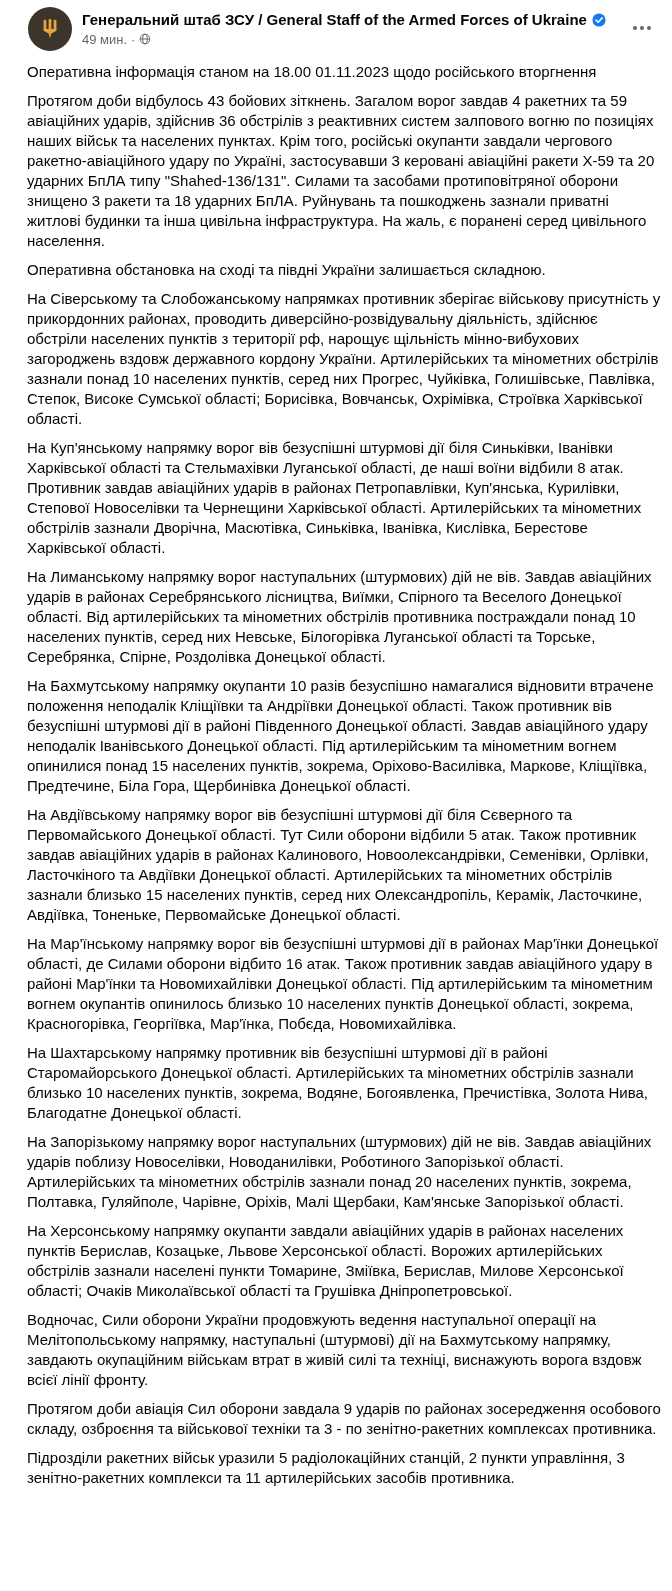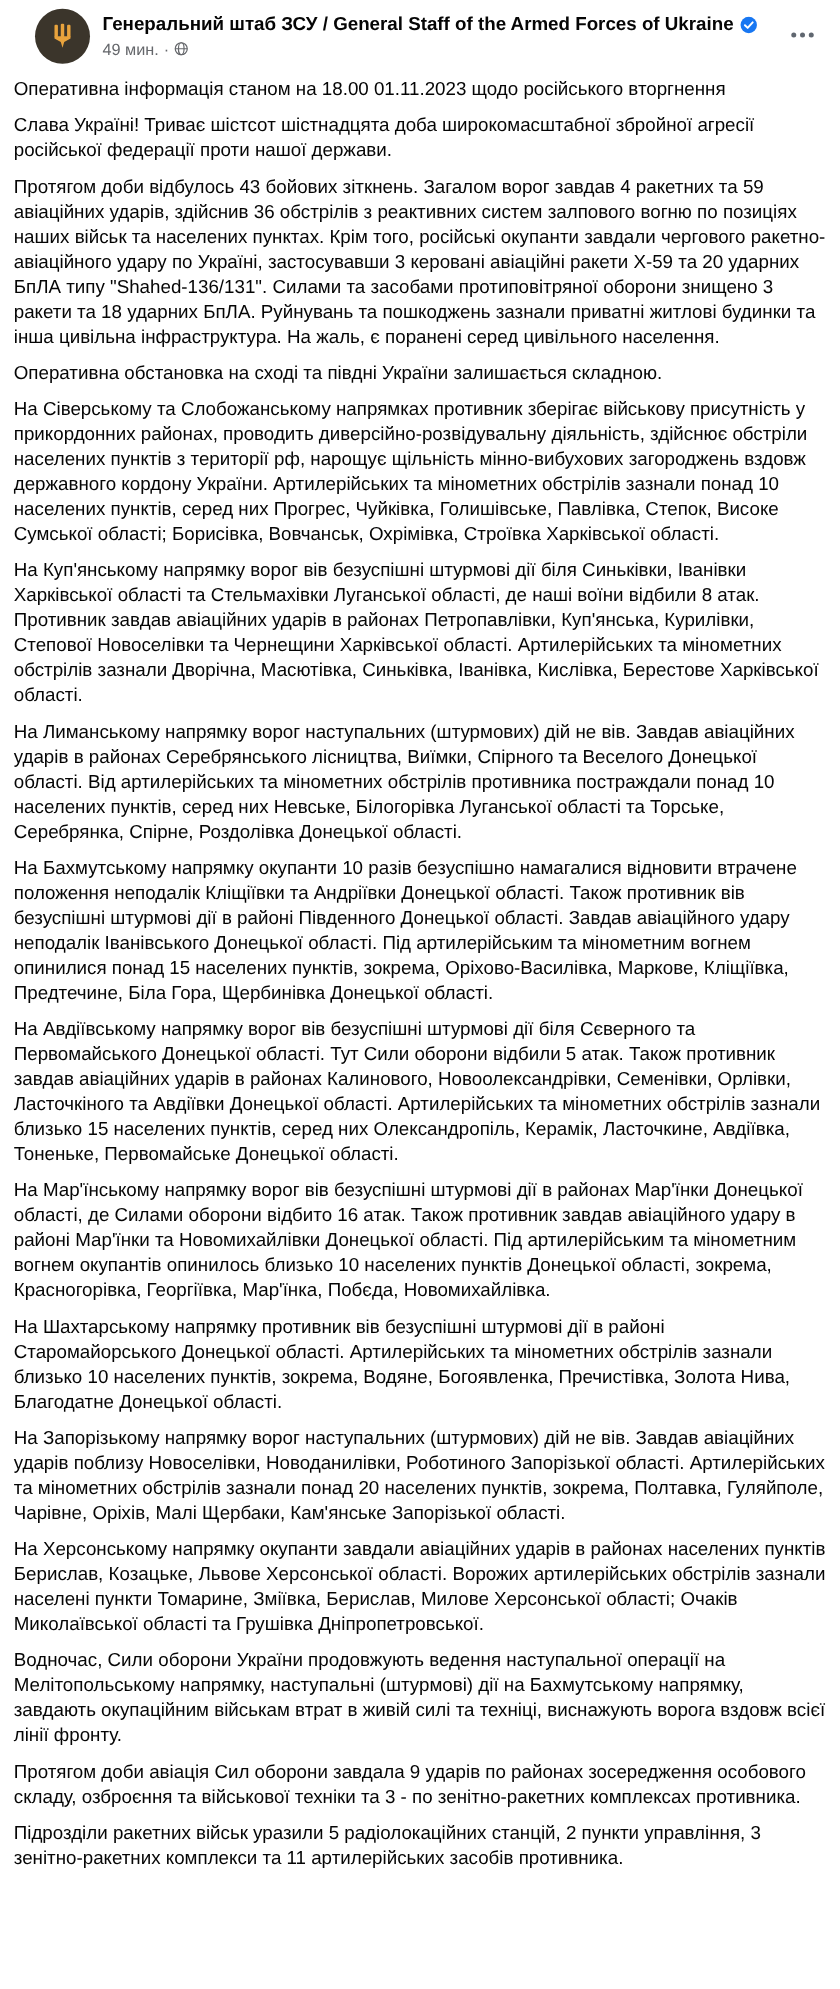--- a/index.html
+++ b/index.html
@@ -54,20 +54,21 @@
   }
 
   
   .post-body { padding: 11px 11px 0 11px; }
   .post-paragraph {
     font-size: 15px;
     line-height: 20px;
     color: #050505;
     margin-bottom: 9px;
     word-wrap: break-word;
+    margin-left: 16px;
   }
 </style>
 </head>
 <body>
 
 <div class="post">
 
   <div class="post-header">
 
     <div class="avatar">
@@ -111,21 +112,20 @@
         <span class="dot"></span>
           <span class="dot"></span>
           <span class="dot"></span>
       </span>
     </div>
 
   </div>
 
   <div class="post-body">
       <div class="post-paragraph">Оперативна інформація станом на 18.00 01.11.2023 щодо російського вторгнення</div>
-      <div class="post-paragraph">Слава Україні! Триває шістсот шістнадцята доба широкомасштабної збройної агресії російської федерації проти нашої держави.</div>
       <div class="post-paragraph">Протягом доби відбулось 43 бойових зіткнень. Загалом ворог завдав 4 ракетних та 59 авіаційних ударів, здійснив 36 обстрілів з реактивних систем залпового вогню по позиціях наших військ та населених пунктах. Крім того, російські окупанти завдали чергового ракетно-авіаційного удару по Україні, застосувавши 3 керовані авіаційні ракети Х-59 та 20 ударних БпЛА типу "Shahed-136/131". Силами та засобами протиповітряної оборони знищено 3 ракети та 18 ударних БпЛА. Руйнувань та пошкоджень зазнали приватні житлові будинки та інша цивільна інфраструктура. На жаль, є поранені серед цивільного населення.</div>
       <div class="post-paragraph">Оперативна обстановка на сході та півдні України залишається складною.</div>
       <div class="post-paragraph">На Сіверському та Слобожанському напрямках противник зберігає військову присутність у прикордонних районах, проводить диверсійно-розвідувальну діяльність, здійснює обстріли населених пунктів з території рф, нарощує щільність мінно-вибухових загороджень вздовж державного кордону України. Артилерійських та мінометних обстрілів зазнали понад 10 населених пунктів, серед них Прогрес, Чуйківка, Голишівське, Павлівка, Степок, Високе Сумської області; Борисівка, Вовчанськ, Охрімівка, Строївка Харківської області.</div>
       <div class="post-paragraph">На Куп'янському напрямку ворог вів безуспішні штурмові дії біля Синьківки, Іванівки Харківської області та Стельмахівки Луганської області, де наші воїни відбили 8 атак. Противник завдав авіаційних ударів в районах Петропавлівки, Куп'янська, Курилівки, Степової Новоселівки та Чернещини Харківської області. Артилерійських та мінометних обстрілів зазнали Дворічна, Масютівка, Синьківка, Іванівка, Кислівка, Берестове Харківської області.</div>
       <div class="post-paragraph">На Лиманському напрямку ворог наступальних (штурмових) дій не вів. Завдав авіаційних ударів в районах Серебрянського лісництва, Виїмки, Спірного та Веселого Донецької області. Від артилерійських та мінометних обстрілів противника постраждали понад 10 населених пунктів, серед них Невське, Білогорівка Луганської області та Торське, Серебрянка, Спірне, Роздолівка Донецької області.</div>
       <div class="post-paragraph">На Бахмутському напрямку окупанти 10 разів безуспішно намагалися відновити втрачене положення неподалік Кліщіївки та Андріївки Донецької області. Також противник вів безуспішні штурмові дії в районі Південного Донецької області. Завдав авіаційного удару неподалік Іванівського Донецької області. Під артилерійським та мінометним вогнем опинилися понад 15 населених пунктів, зокрема, Оріхово-Василівка, Маркове, Кліщіївка, Предтечине, Біла Гора, Щербинівка Донецької області.</div>
       <div class="post-paragraph">На Авдіївському напрямку ворог вів безуспішні штурмові дії біля Сєверного та Первомайського Донецької області. Тут Сили оборони відбили 5 атак. Також противник завдав авіаційних ударів в районах Калинового, Новоолександрівки, Семенівки, Орлівки, Ласточкіного та Авдіївки Донецької області. Артилерійських та мінометних обстрілів зазнали близько 15 населених пунктів, серед них Олександропіль, Керамік, Ласточкине, Авдіївка, Тоненьке, Первомайське Донецької області.</div>
       <div class="post-paragraph">На Мар'їнському напрямку ворог вів безуспішні штурмові дії в районах Мар'їнки Донецької області, де Силами оборони відбито 16 атак. Також противник завдав авіаційного удару в районі Мар'їнки та Новомихайлівки Донецької області. Під артилерійським та мінометним вогнем окупантів опинилось близько 10 населених пунктів Донецької області, зокрема, Красногорівка, Георгіївка, Мар'їнка, Побєда, Новомихайлівка.</div>
       <div class="post-paragraph">На Шахтарському напрямку противник вів безуспішні штурмові дії в районі Старомайорського Донецької області. Артилерійських та мінометних обстрілів зазнали близько 10 населених пунктів, зокрема, Водяне, Богоявленка, Пречистівка, Золота Нива, Благодатне Донецької області.</div>
       <div class="post-paragraph">На Запорізькому напрямку ворог наступальних (штурмових) дій не вів. Завдав авіаційних ударів поблизу Новоселівки, Новоданилівки, Роботиного Запорізької області. Артилерійських та мінометних обстрілів зазнали понад 20 населених пунктів, зокрема, Полтавка, Гуляйполе, Чарівне, Оріхів, Малі Щербаки, Кам'янське Запорізької області.</div>

